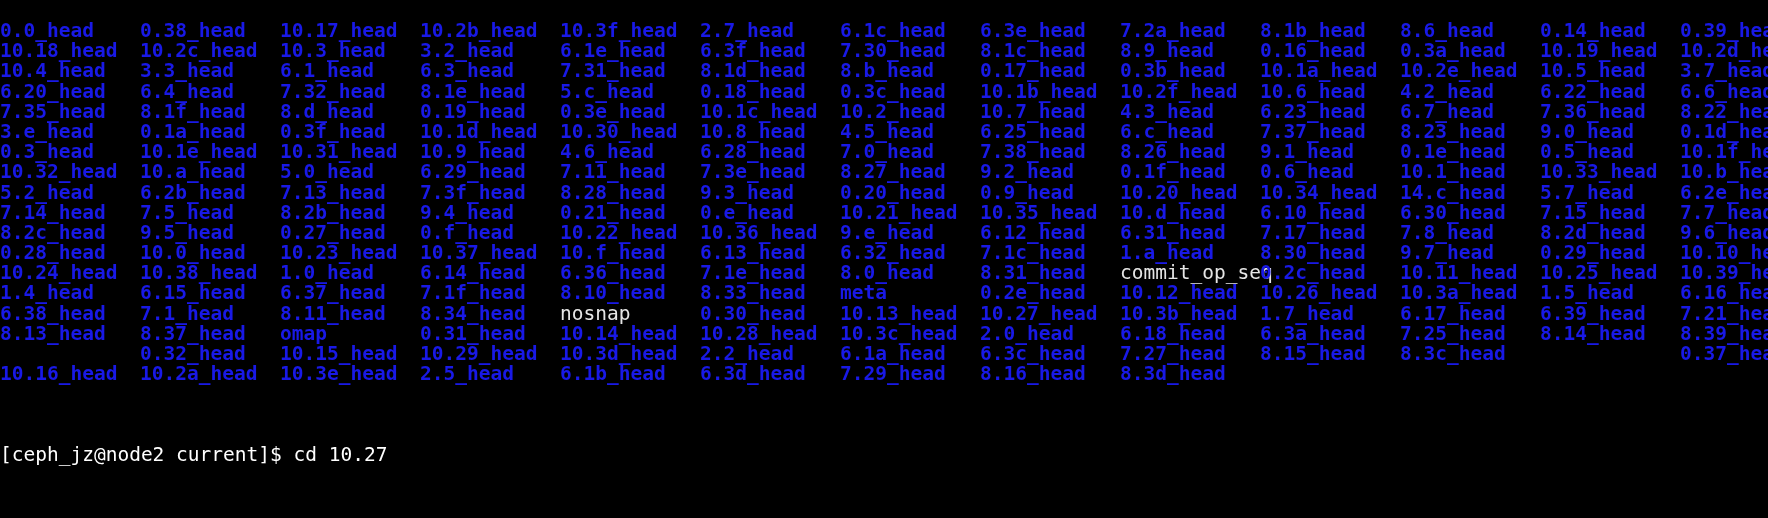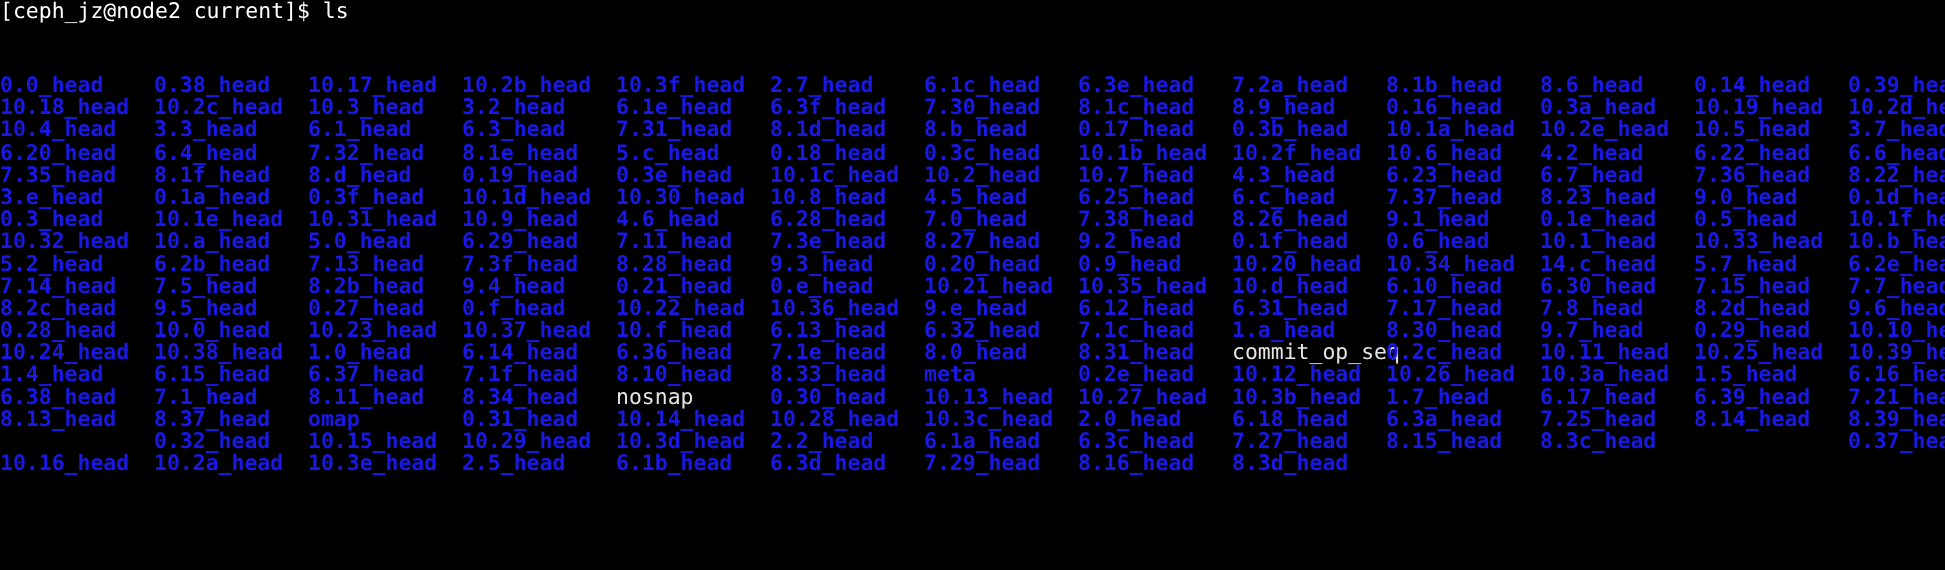--- a/index.html
+++ b/index.html
@@ -32,21 +32,20 @@
   .prompt-line {
     color: #ffffff;
     font-weight: normal;
   }
   .listing {
     display: grid;
     grid-template-columns: repeat(13, 140px);
     column-gap: 0px;
     row-gap: 0px;
     padding-left: 0px;
-    margin-top: 47px;
   }
   .cell {
     white-space: pre;
     height: 20.2px;
     line-height: 20.2px;
     overflow: visible;
   }
   .dir {
     color: #1919e6;
     font-weight: bold;
@@ -73,21 +72,20 @@
     position: absolute;
     top: 445px;
     left: 0px;
   }
 </style>
 </head>
 <body>
 
 <div id="terminal">
 
-  <div id="top-prompt" class="line prompt-line">[ceph_jz@node2 current]$ ls</div>
 
   <div id="listing-wrap">
     <div class="listing" id="listing-grid">
         <div class="cell dir">0.0_head</div>
         <div class="cell dir">0.38_head</div>
         <div class="cell dir">10.17_head</div>
         <div class="cell dir">10.2b_head</div>
         <div class="cell dir">10.3f_head</div>
         <div class="cell dir">2.7_head</div>
         <div class="cell dir">6.1c_head</div>
@@ -311,14 +309,15 @@
         <div class="cell dir">2.5_head</div>
         <div class="cell dir">6.1b_head</div>
         <div class="cell dir">6.3d_head</div>
         <div class="cell dir">7.29_head</div>
         <div class="cell dir">8.16_head</div>
         <div class="cell dir">8.3d_head</div>
         <div class="cell empty"></div>
       </div>
   </div>
 
+  <div id="bottom-prompt" class="line prompt-line">[ceph_jz@node2 current]$ cd 10.27</div>
 
 </div>
 
 </body></html>

